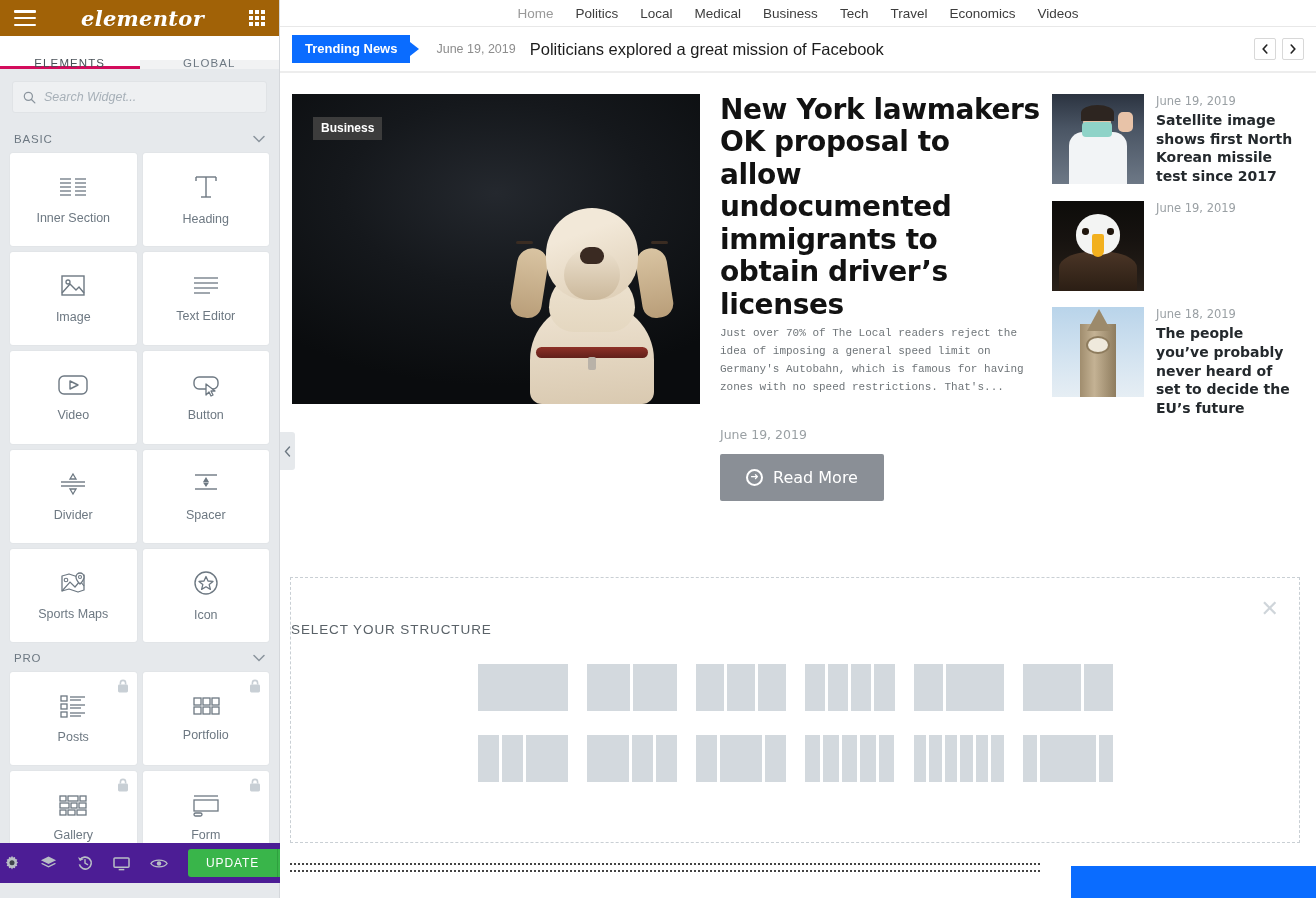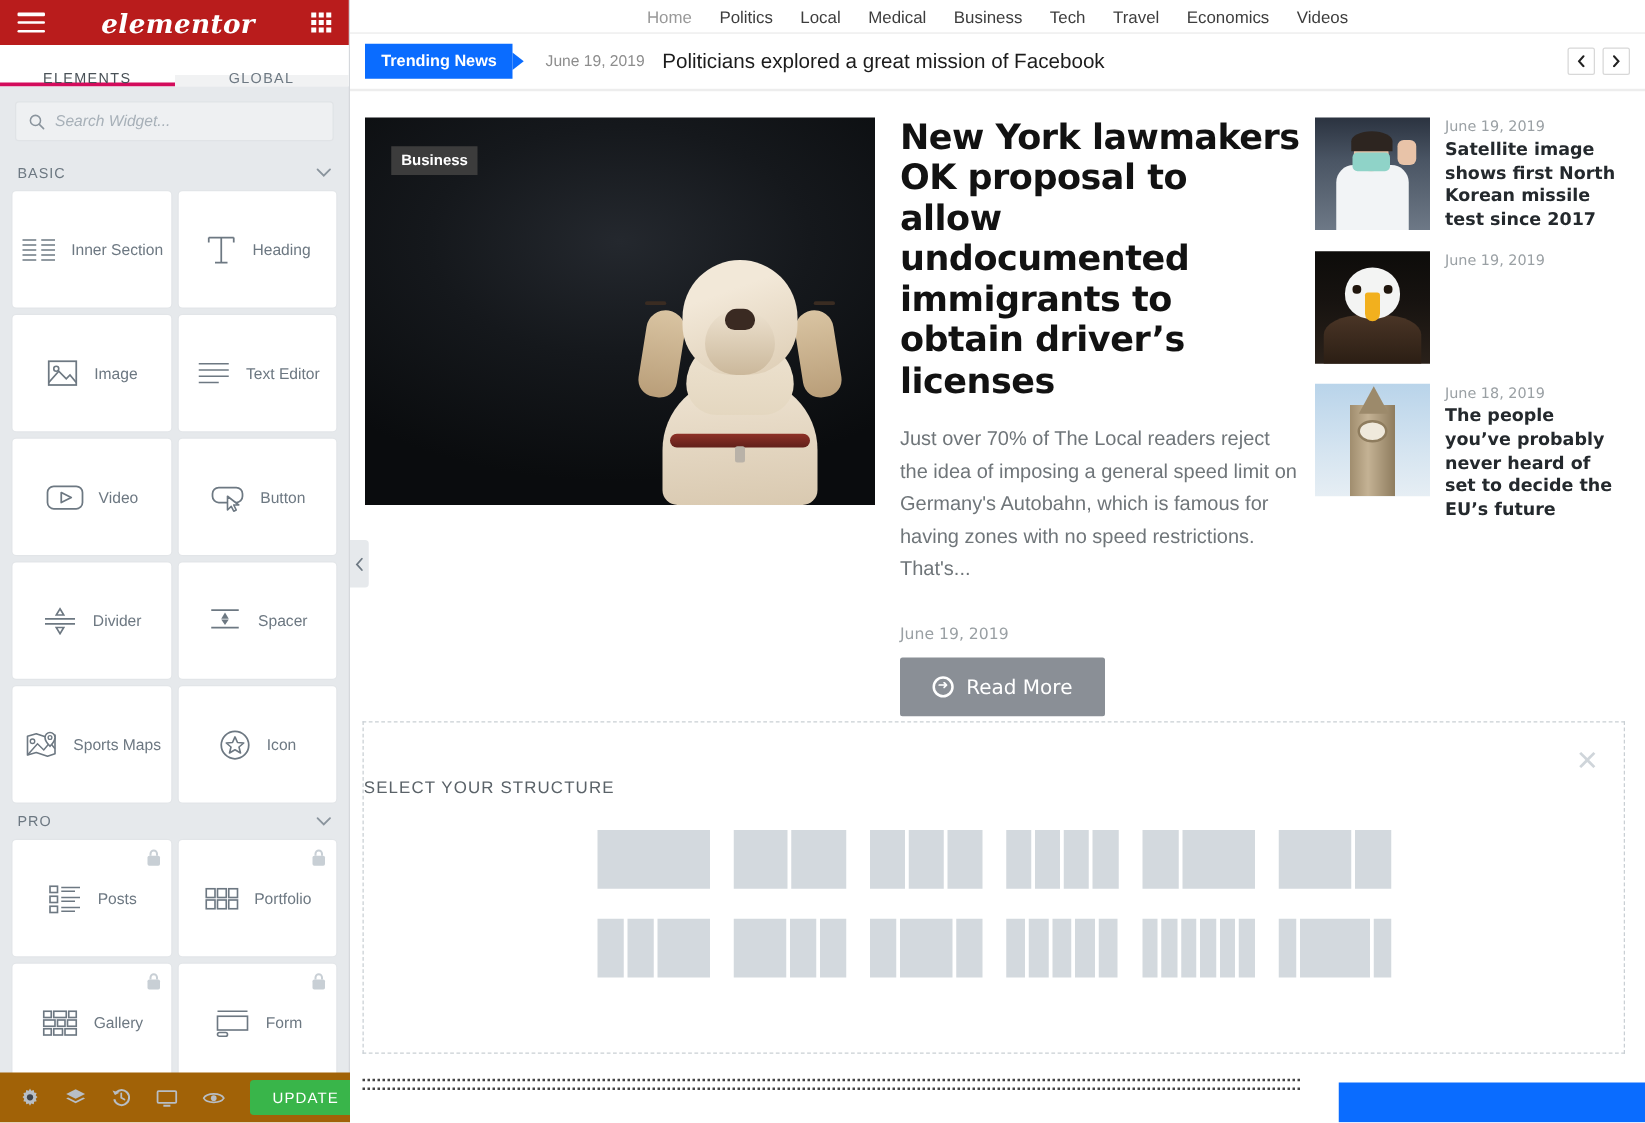--- a/index.html
+++ b/index.html
@@ -13,21 +13,21 @@
 
   
   .panel {
     width: 280px; height: 898px;
     background: #e6e9ec;
     display: flex; flex-direction: column;
     position: relative;
     border-right: 1px solid #d5d8dc;
   }
   .panel-header {
-    height: 36px; background: #b91c1c;
+    height: 36px; background: #a16207;
     display: flex; align-items: center; justify-content: space-between;
     padding: 0 14px; flex: 0 0 36px;
   }
   .hamburger { width: 22px; height: 16px; display: flex; flex-direction: column; justify-content: space-between; cursor: pointer; }
   .hamburger i { display: block; height: 2.5px; background: #fff; border-radius: 1px; }
   .brand-logo {
     color: #fff; font-family: "DejaVu Serif", serif; font-style: italic;
     font-size: 21px; font-weight: 700; letter-spacing: .3px;
     text-shadow: 0 1px 0 rgba(0,0,0,.07);
   }
@@ -60,31 +60,31 @@
   .cat-head {
     display: flex; align-items: flex-start; justify-content: space-between;
     padding: 10px 14px 8px; font-size: 11.5px; letter-spacing: .8px;
     color: #6d7882; cursor: pointer;
   }
   .chev { color: #8a949d; }
 
   .widget-grid { display: grid; grid-template-columns: 1fr 1fr; gap: 6px; padding: 0 10px; }
   .widget {
     background: #fff; border-radius: 3px; height: 93px;
-    display: flex; flex-direction: row; align-items: center; justify-content: center;
+    display: flex; flex-direction: column; align-items: center; justify-content: center;
     gap: 11px; cursor: pointer; position: relative;
     box-shadow: 0 0 0 1px rgba(0,0,0,.015);
   }
   .widget .wlabel { font-size: 12.5px; color: #6d7882; }
   .widget svg { display: block; }
   .lock { position: absolute; top: 7px; right: 8px; }
 
   .panel-footer {
-    position: absolute; left: 0; bottom: 0; width: 280px; height: 40px;
-    background: #a16207; display: flex; align-items: center; padding: 0 16px; gap: 20px;
+    position: absolute; left: 0; bottom: 15px; width: 280px; height: 40px;
+    background: #4c1d95; display: flex; align-items: center; padding: 0 4px; gap: 20px;
   }
   .footer-ico { cursor: pointer; display: flex; align-items: center; }
   .update-wrap { margin-left: auto; display: flex; height: 28px; }
   .update-btn {
     background: #39b54a; color: #fff; font-size: 12px; letter-spacing: .9px;
     padding: 0 18px; display: flex; align-items: center; border-radius: 3px 0 0 3px; cursor: pointer;
   }
   .update-caret {
     background: #39b54a; width: 26px; display: flex; align-items: center; justify-content: center;
     border-left: 1px solid #2fa03f; border-radius: 0 3px 3px 0; cursor: pointer;
@@ -188,22 +188,22 @@
     position: absolute; bottom: 34px; left: 50%; transform: translateX(-50%);
     width: 8px; height: 13px; background: #b9b2a8; border-radius: 2px;
   }
 
   .article { flex: 1 1 auto; padding-left: 20px; padding-right: 12px; max-width: 352px; }
   .article h1 {
     font-family: "DejaVu Sans", sans-serif; font-weight: 700;
     font-size: 28px; line-height: 1.16; color: #121212; letter-spacing: -.4px;
   }
   .article p.excerpt {
-    margin-top: 18px; font-size: 16px; line-height: 1.62; color: #6f7579;
-    font-family: Liberation Sans, sans-serif;
+    margin-top: 4px; font-size: 11px; line-height: 1.62; color: #6f7579;
+    font-family: Liberation Mono, monospace;
   }
   .post-date { margin-top: 30px; font-size: 12.5px; color: #9aa0a4; font-family: "DejaVu Sans", sans-serif; }
   .read-more {
     margin-top: 12px; background: #8a8f96; color: #fff; border: 0; cursor: pointer;
     padding: 14px 26px; display: inline-flex; align-items: center; gap: 10px;
     font-size: 16px; font-family: "DejaVu Sans", sans-serif; border-radius: 2px;
   }
   .rm-circle {
     width: 17px; height: 17px; border-radius: 50%; border: 2px solid #fff;
     display: flex; align-items: center; justify-content: center; font-size: 10px; line-height: 1;

